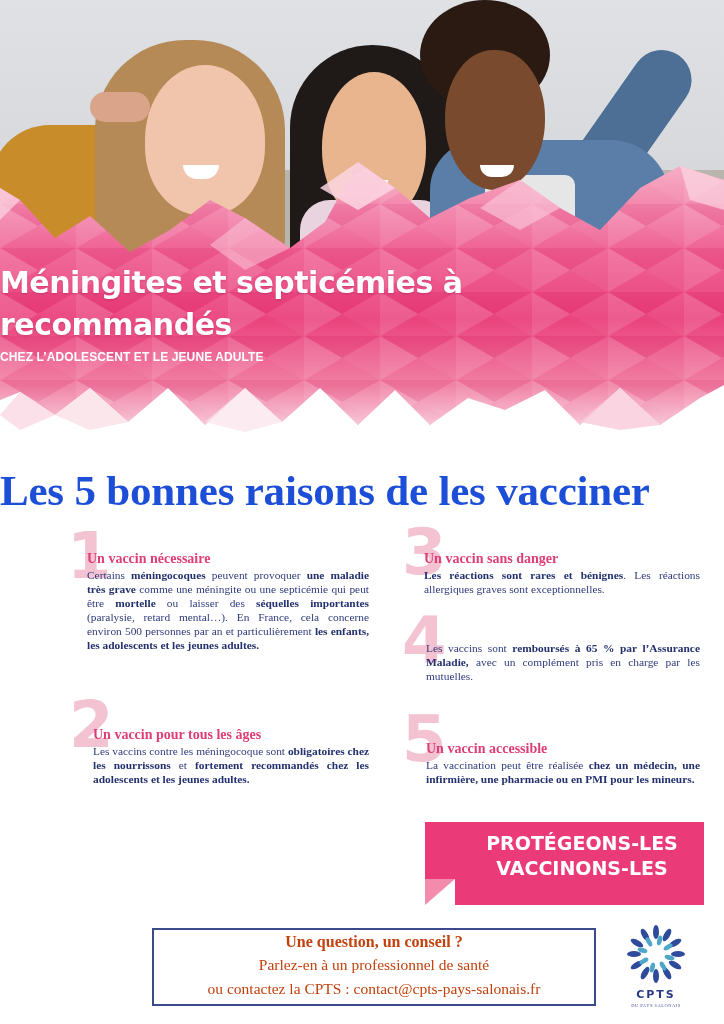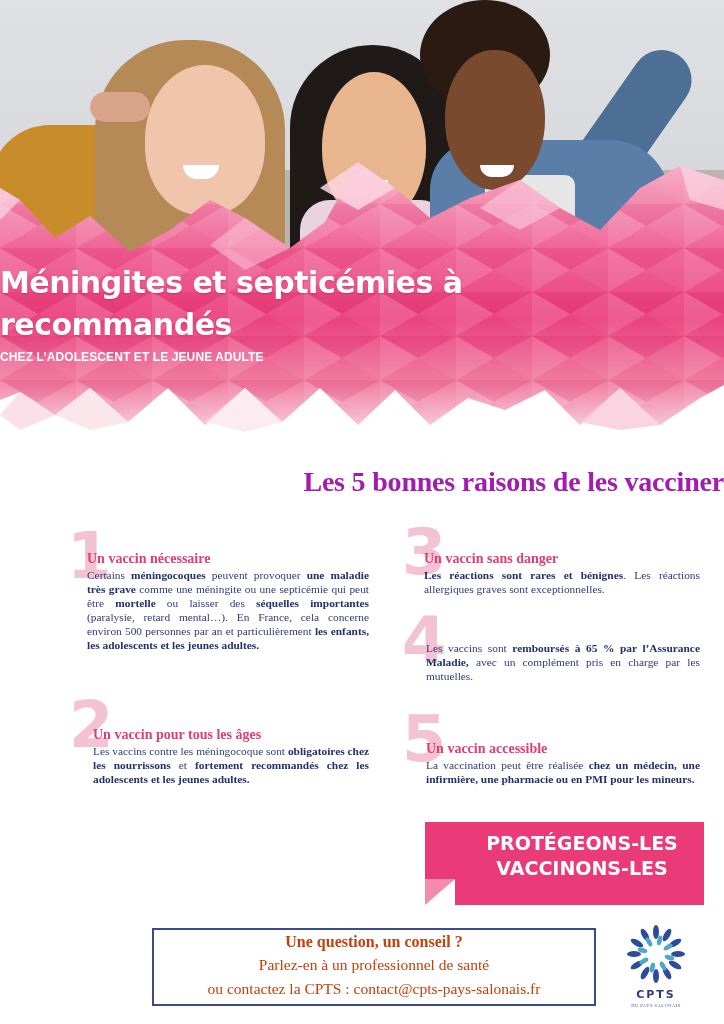--- a/index.html
+++ b/index.html
@@ -38,23 +38,23 @@
     font-size: 30px; line-height: 42px; letter-spacing: -0.5px;
     text-shadow: 0 1px 2px rgba(120,0,50,0.25);
   }
   .subtitle {
     font-family: "Liberation Sans", "DejaVu Sans", sans-serif; font-weight: bold;
     font-size: 12px; margin-top: 4px; letter-spacing: 0.1px;
   }
 
   
   .section-heading {
-    position: absolute; left: 0; top: 466px; width: 724px; text-align: right;
+    position: absolute; left: 0; top: 466px; width: 724px; text-align: left;
     font-family: "Liberation Serif", "DejaVu Serif", serif; font-weight: bold;
-    font-size: 28px; color: #a21caf; letter-spacing: -0.2px;
+    font-size: 43px; color: #1d4ed8; letter-spacing: -0.2px;
   }
 
   
   .reason { position: absolute; }
   .reason .num {
     position: absolute; font-family: "DejaVu Sans", "Liberation Sans", sans-serif;
     font-weight: bold; font-size: 64px; line-height: 64px; color: #f3c3d2;
   }
   .reason .r-title {
     position: relative; font-family: "Liberation Serif", "DejaVu Serif", serif;

